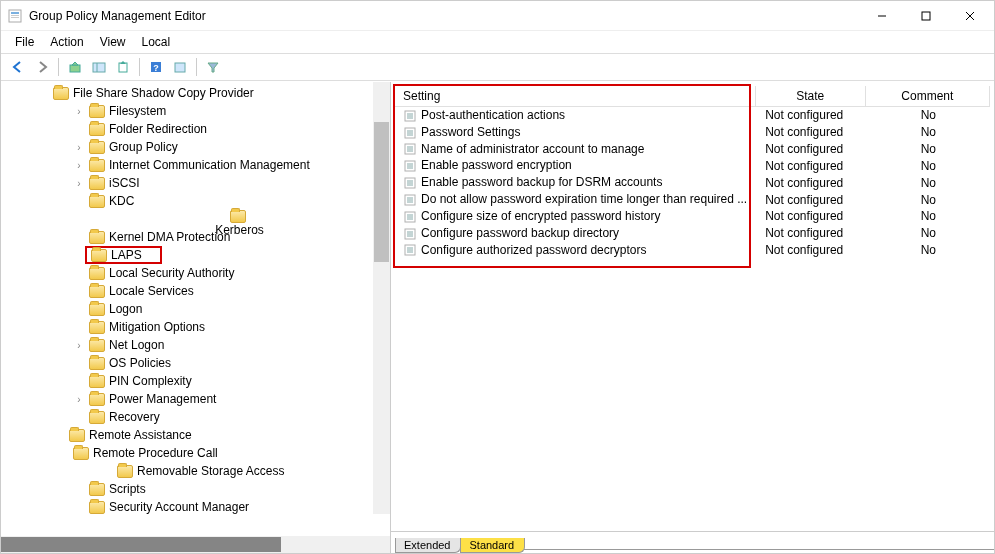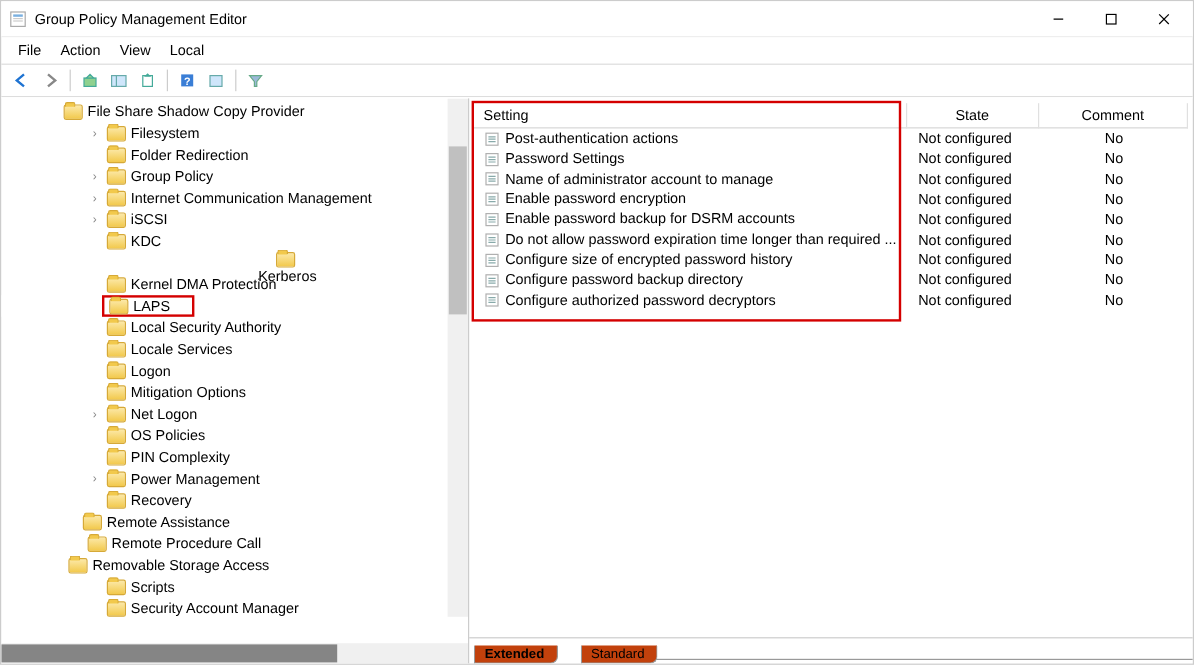--- a/index.html
+++ b/index.html
@@ -141,22 +141,22 @@
       position: relative;
       padding: 1px 10px 1px 8px; font-size: 11px;
       border: 1px solid #999; border-top: none;
       background: #fff; margin-right: -1px;
       border-radius: 0 0 6px 0;
     }
     .tab::after {
       content: ""; position: absolute; right: -6px; bottom: -1px;
       width: 0; height: 0;
     }
-    .tab.active { background: #c2410c; font-weight: normal; margin-left: 20px; }
-    .tab.inactive { background: #c2410c; font-weight: bold; }
+    .tab.active { background: #fde047; font-weight: normal; }
+    .tab.inactive { background: #e5e5e5; }
   </style>
 </head>
 <body>
 
 <div class="titlebar">
   <span class="app-icon">
     <svg viewBox="0 0 16 16">
         <rect x="2" y="2" width="12" height="12" fill="#fff" stroke="#aaa"></rect>
         <rect x="4" y="4" width="8" height="2" fill="#7ab0e0"></rect>
         <rect x="4" y="7" width="8" height="1" fill="#ccc"></rect>
@@ -330,21 +330,21 @@
             <span class="label">Recovery</span>
           </div>
           <div class="tree-item" style="padding-left: 68px;">
             <span class="folder-icon"></span>
             <span class="label">Remote Assistance</span>
           </div>
           <div class="tree-item" style="padding-left: 72px;">
             <span class="folder-icon"></span>
             <span class="label">Remote Procedure Call</span>
           </div>
-          <div class="tree-item" style="padding-left: 56px;">
+          <div class="tree-item" style="padding-left: 116px;">
             <span class="folder-icon"></span>
             <span class="label">Removable Storage Access</span>
           </div>
           <div class="tree-item" style="padding-left: 88px;">
             <span class="folder-icon"></span>
             <span class="label">Scripts</span>
           </div>
           <div class="tree-item" style="padding-left: 88px;">
             <span class="folder-icon"></span>
             <span class="label">Security Account Manager</span>

